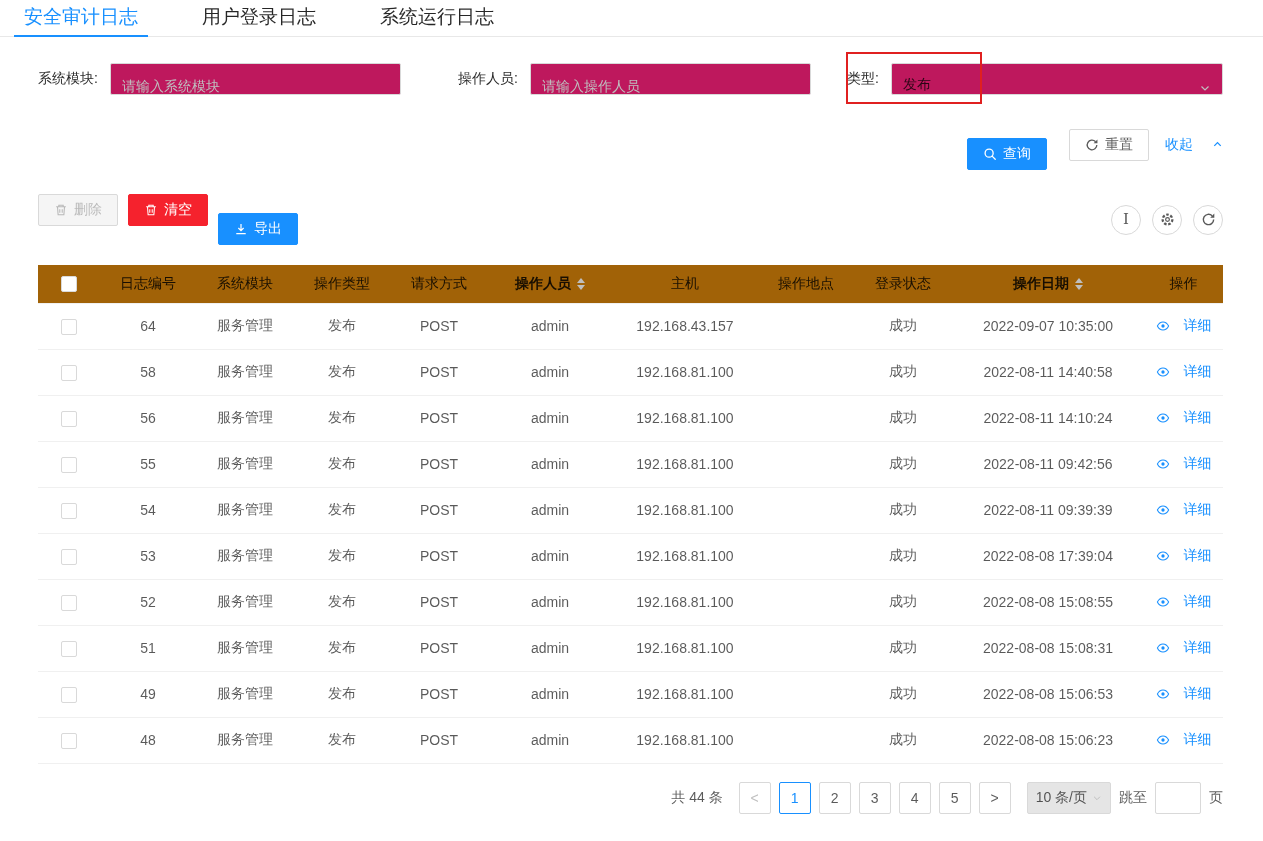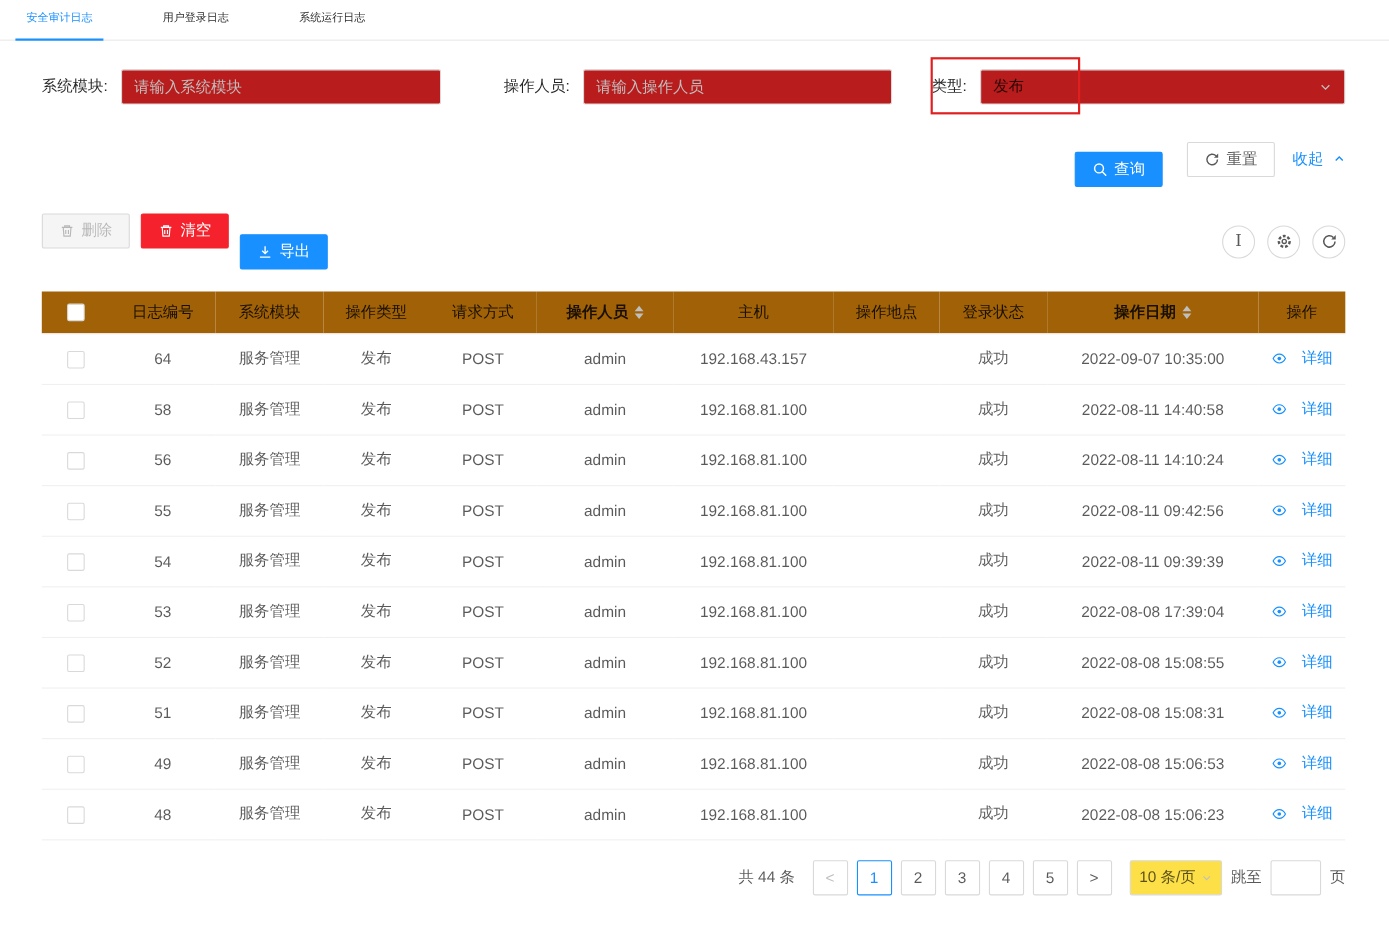--- a/index.html
+++ b/index.html
@@ -4,52 +4,52 @@
 <style>
   * { box-sizing: border-box; margin: 0; padding: 0; }
   html, body { background: #fff; }
   body {
     width: 1263px; height: 841px; position: relative; overflow: hidden;
     font-family: "Liberation Sans", "DejaVu Sans", sans-serif;
     font-size: 14px; color: rgba(0,0,0,.65);
   }
   
   .tabs { display: flex; padding-left: 14px; border-bottom: 1px solid #e8e8e8; height: 37px; }
-  .tab { height: 37px; line-height: 34px; padding: 0 10px; margin-right: 44px; font-size: 10px;
+  .tab { height: 37px; line-height: 34px; padding: 0 10px; margin-right: 44px; font-size: 19px;
          color: rgba(0,0,0,.85); cursor: pointer; border-bottom: 2px solid transparent; white-space: nowrap; font-family: Liberation Serif, serif; }
   .tab.active { color: var(--primary, #1890ff); border-bottom-color: var(--primary, #1890ff); }
   
   .filters { padding: 26px 40px 0 38px; }
   .filter-row { display: flex; margin-bottom: 24px; }
   .fi { display: flex; align-items: center; height: 32px; }
   .flabel { margin-right: 12px; white-space: nowrap; color: rgba(0,0,0,.85); }
   .fi-module, .fi-status { width: 363px; }
   .fi-operator, .fi-time { width: 353px; margin-left: 57px; }
   .fi-type { flex: 1; margin-left: 36px; }
   .control { flex: 1; height: 32px; border: 1px solid #d9d9d9; border-radius: 2px;
-             display: flex; align-items: center; padding: 0 11px; background: #b91c1c; }
+             display: flex; align-items: flex-end; padding: 0 11px; background: #be185d; }
   .control input { border: none; outline: none; width: 100%; font-size: 14px;
                    color: rgba(0,0,0,.65); font-family: inherit; background: transparent; }
   .control input::placeholder { color: #bfbfbf; }
   .sel-value { flex: 1; color: rgba(0,0,0,.78); }
   .sel-placeholder { flex: 1; color: #bfbfbf; }
   .chev { width: 12px; height: 12px; color: #bfbfbf; flex: none; }
   .range span { flex: 1; text-align: center; color: #bfbfbf; }
   .range .sep { flex: 0 0 22px; }
   
   .filter-actions { display: flex; justify-content: flex-end; align-items: center; }
   .btn { height: 32px; padding: 0 15px; border-radius: 2px; border: 1px solid #d9d9d9; background: #fff;
          font-size: 14px; font-family: inherit; display: inline-flex; align-items: center; gap: 6px;
          cursor: pointer; color: rgba(0,0,0,.65); white-space: nowrap; }
   .btn svg { width: 14px; height: 14px; }
   .btn-primary { background: var(--primary, #1890ff); border-color: var(--primary, #1890ff); color: #fff; margin-top: 19px; }
   .btn-danger  { background: var(--danger, #f5222d); border-color: var(--danger, #f5222d); color: #fff; }
   .btn-disabled { background: #f5f5f5; color: rgba(0,0,0,.25); cursor: not-allowed; }
   .ml10 { margin-left: 22px; text-align: center; }
-  .collapse-link { color: var(--primary, #1890ff); display: inline-flex; align-items: center; gap: 9px;
+  .collapse-link { color: var(--primary, #1890ff); display: inline-flex; align-items: center; gap: 19px;
                    margin-left: 16px; cursor: pointer; }
   .collapse-link svg { width: 11px; height: 11px; }
   
   .toolbar { display: flex; justify-content: space-between; align-items: center; margin: 24px 40px 0 38px; }
   .toolbar-left { display: flex; gap: 10px; }
   .toolbar-right { display: flex; gap: 11px; }
   .icon-circle { width: 30px; height: 30px; border: 1px solid #d9d9d9; border-radius: 50%;
                  display: flex; align-items: center; justify-content: center; color: #595959;
                  background: #fff; cursor: pointer; }
   .icon-circle svg { width: 15px; height: 15px; }
@@ -71,21 +71,21 @@
   .detail-link { color: var(--primary, #1890ff); display: inline-flex; align-items: center; gap: 14px; cursor: pointer; }
   .detail-link svg { width: 14px; height: 14px; }
   
   .pagination { display: flex; justify-content: flex-end; align-items: center; margin: 18px 40px 0 0; gap: 8px; }
   .total { margin-right: 8px; }
   .pg-item { min-width: 32px; height: 32px; border: 1px solid #d9d9d9; border-radius: 2px; background: #fff;
              color: rgba(0,0,0,.65); font-size: 14px; font-family: inherit; cursor: pointer;
              display: inline-flex; align-items: center; justify-content: center; }
   .pg-item.active { border-color: var(--primary, #1890ff); color: var(--primary, #1890ff); }
   .pg-item.disabled { color: #bfbfbf; cursor: not-allowed; }
-  .pg-size { height: 32px; border: 1px solid #d9d9d9; border-radius: 2px; background: #fde047;
+  .pg-size { height: 32px; border: 1px solid #d9d9d9; border-radius: 2px; background: #e5e5e5;
              display: flex; align-items: center; gap: 5px; padding: 0 8px; cursor: pointer; margin-left: 8px; }
   .pg-size .chev { width: 10px; height: 10px; }
   .pg-jump { width: 46px; height: 32px; border: 1px solid #d9d9d9; border-radius: 2px; outline: none;
              text-align: center; font-family: inherit; font-size: 14px; color: rgba(0,0,0,.65); }
   
   .annotation-box { position: absolute; left: 846px; top: 52px; width: 136px; height: 52px;
                     border: 2px solid var(--annotation, #e02020); pointer-events: none; z-index: 20; }
 </style>
 </head>
 <body>

